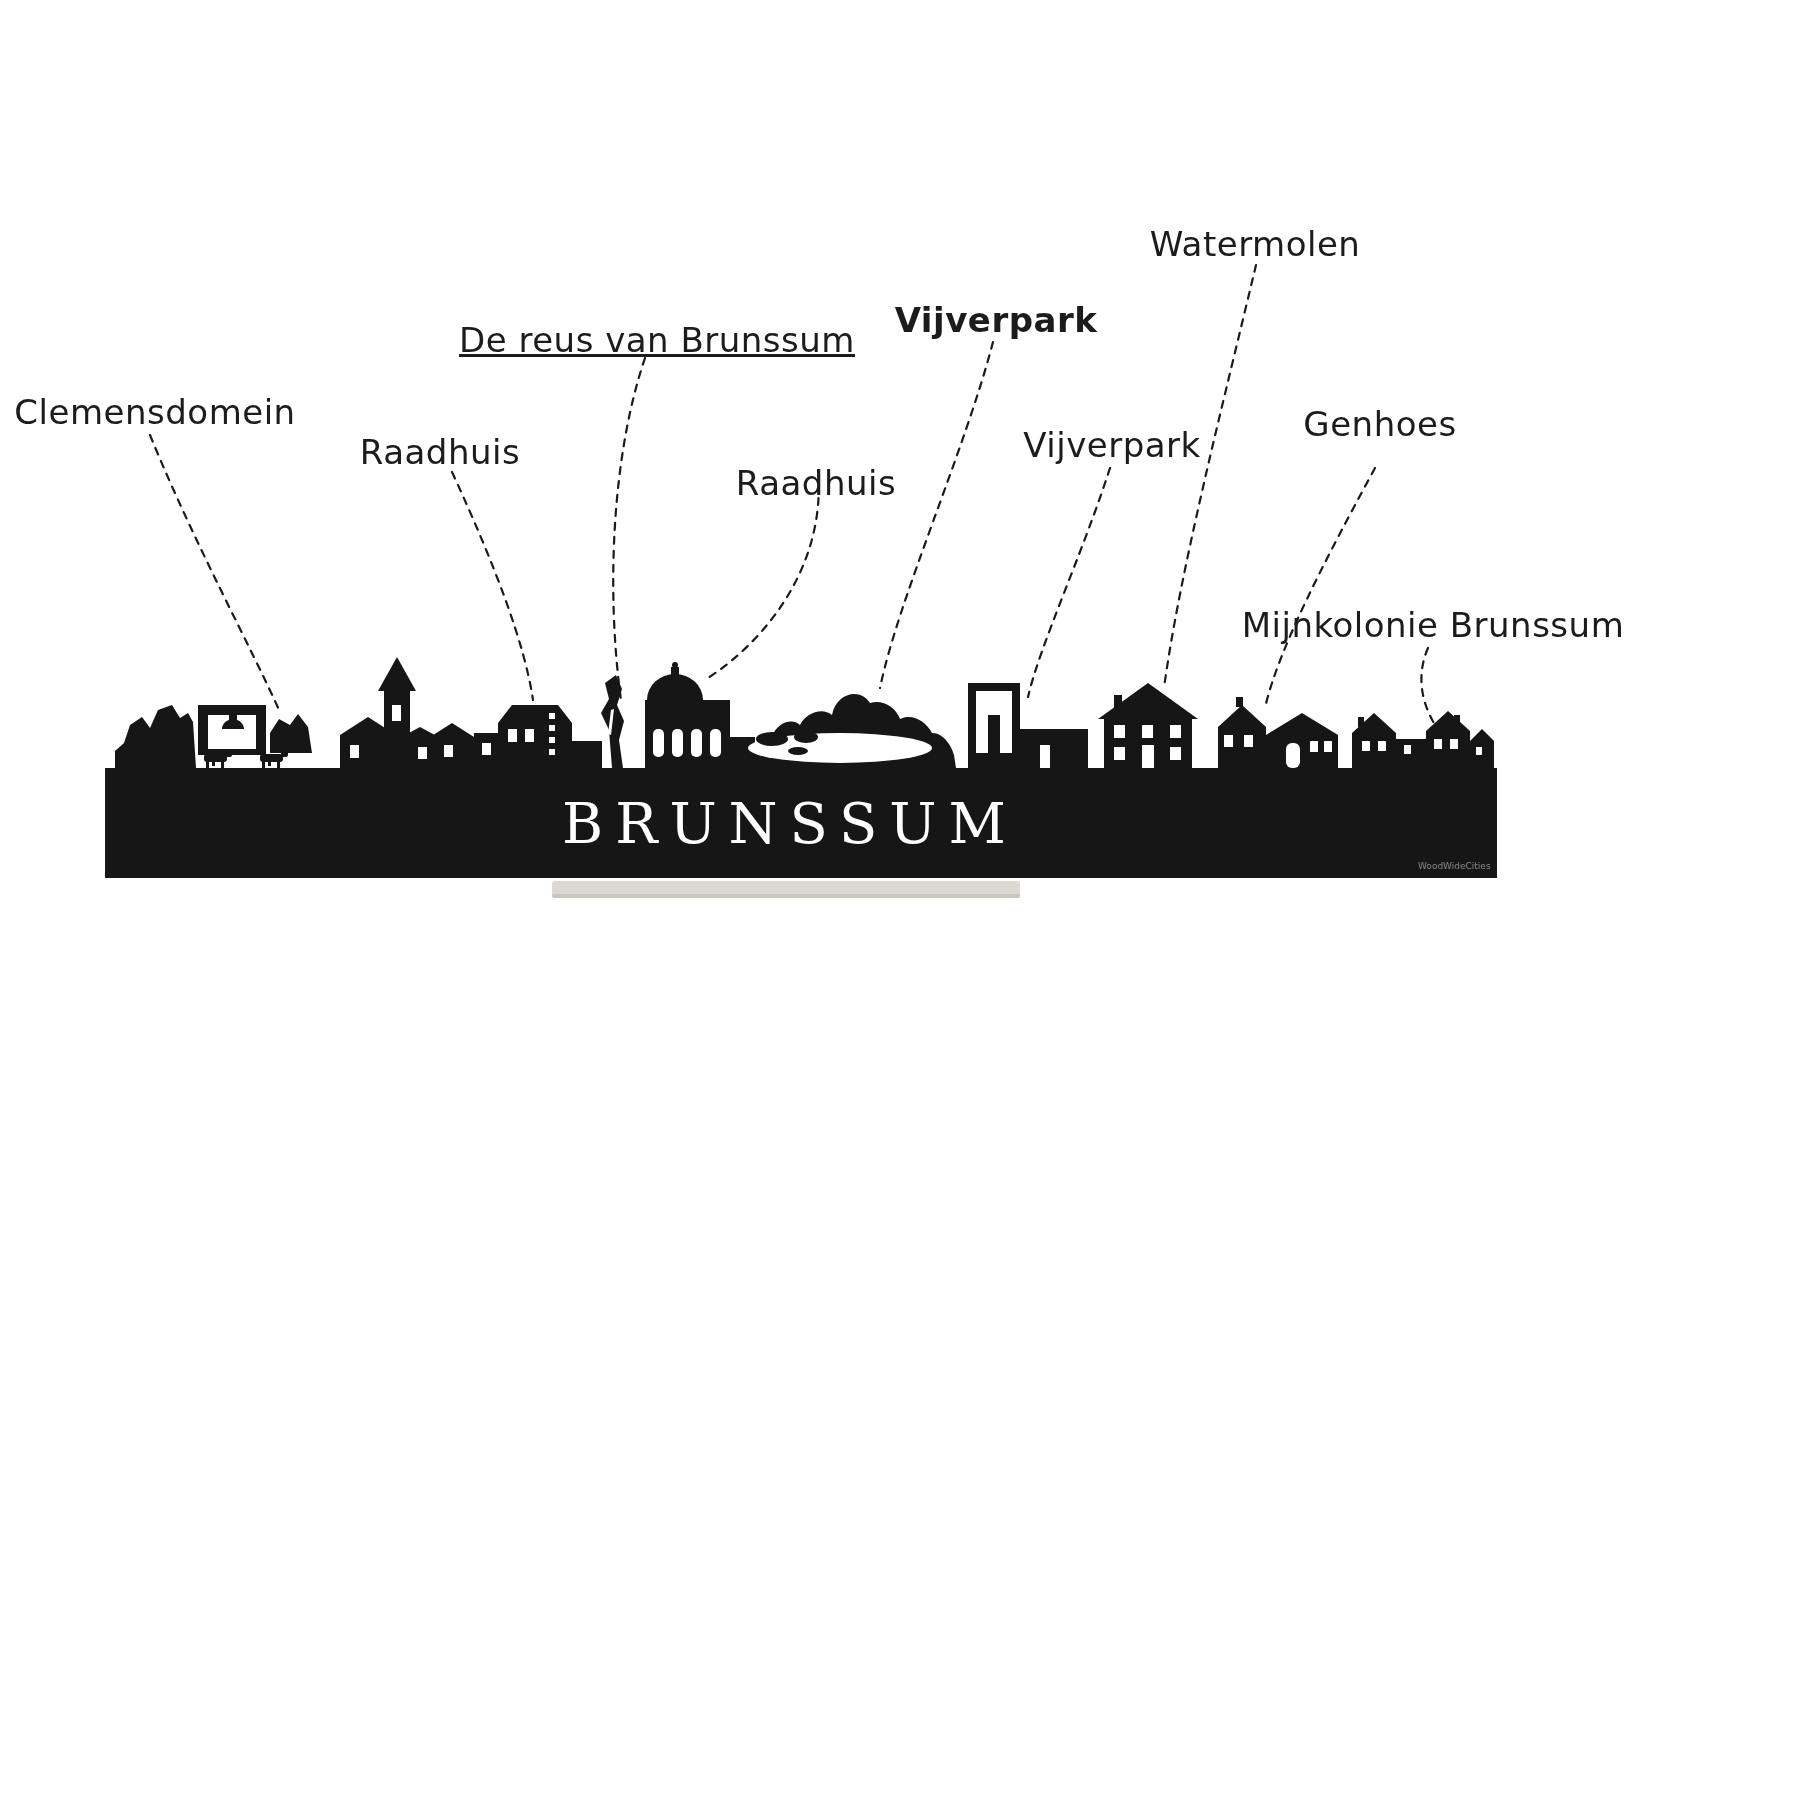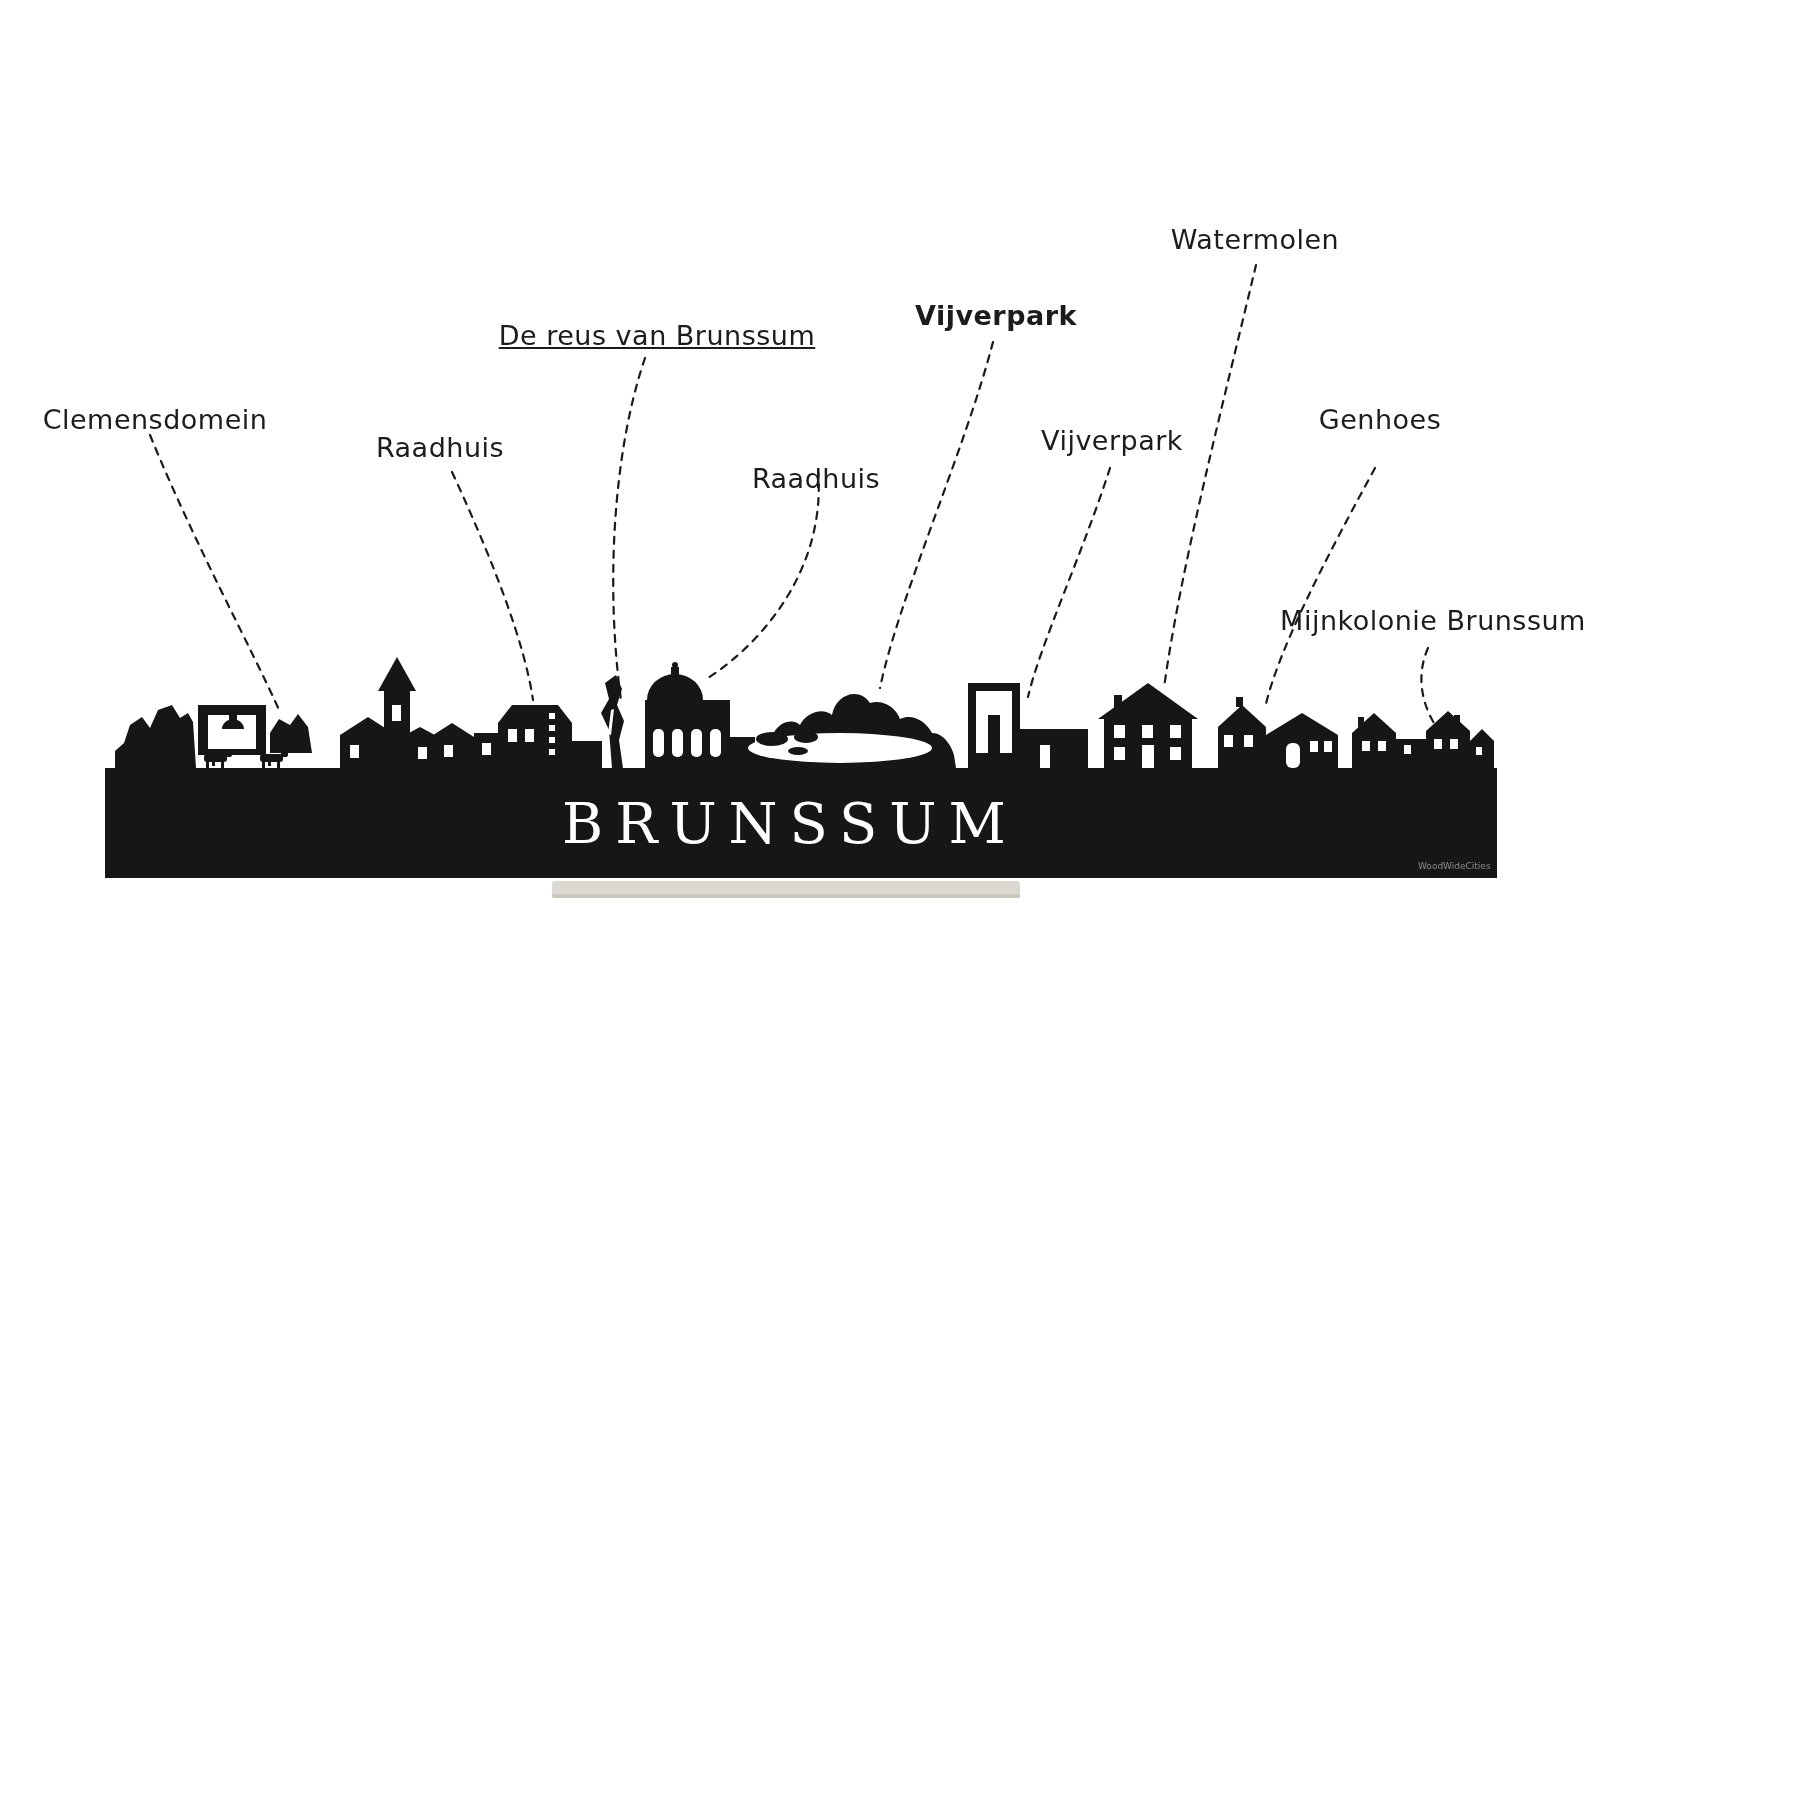--- a/index.html
+++ b/index.html
@@ -11,26 +11,26 @@
     position: relative;
     width: 1800px;
     height: 1800px;
     background: #ffffff;
     overflow: hidden;
     font-family: "DejaVu Sans", "Liberation Sans", sans-serif;
   }
   .label {
     position: absolute;
     transform: translateX(-50%);
-    font-size: 27px;
+    font-size: 34px;
     color: #1c1c1c;
     white-space: nowrap;
     letter-spacing: 0.5px;
   }
-  #lbl-clemensdomein { left: 155px;  top: 392px; margin-top: 12px; }
+  #lbl-clemensdomein { left: 155px;  top: 392px; }
   #lbl-bexhuis       { left: 440px;  top: 432px; }
   #lbl-de-reus       { left: 657px;  top: 320px; text-decoration: underline; }
   #lbl-raadhuis      { left: 816px;  top: 428px; margin-top: 35px; }
   #lbl-vijverpark    { left: 996px;  top: 300px; font-weight: bold; }
   #lbl-bethelkerk    { left: 1112px; top: 425px; }
   #lbl-watermolen    { left: 1255px; top: 224px; }
   #lbl-genhoes       { left: 1380px; top: 404px; }
   #lbl-mijnkolonie   { left: 1433px; top: 605px; }
 
   #connector-overlay {

